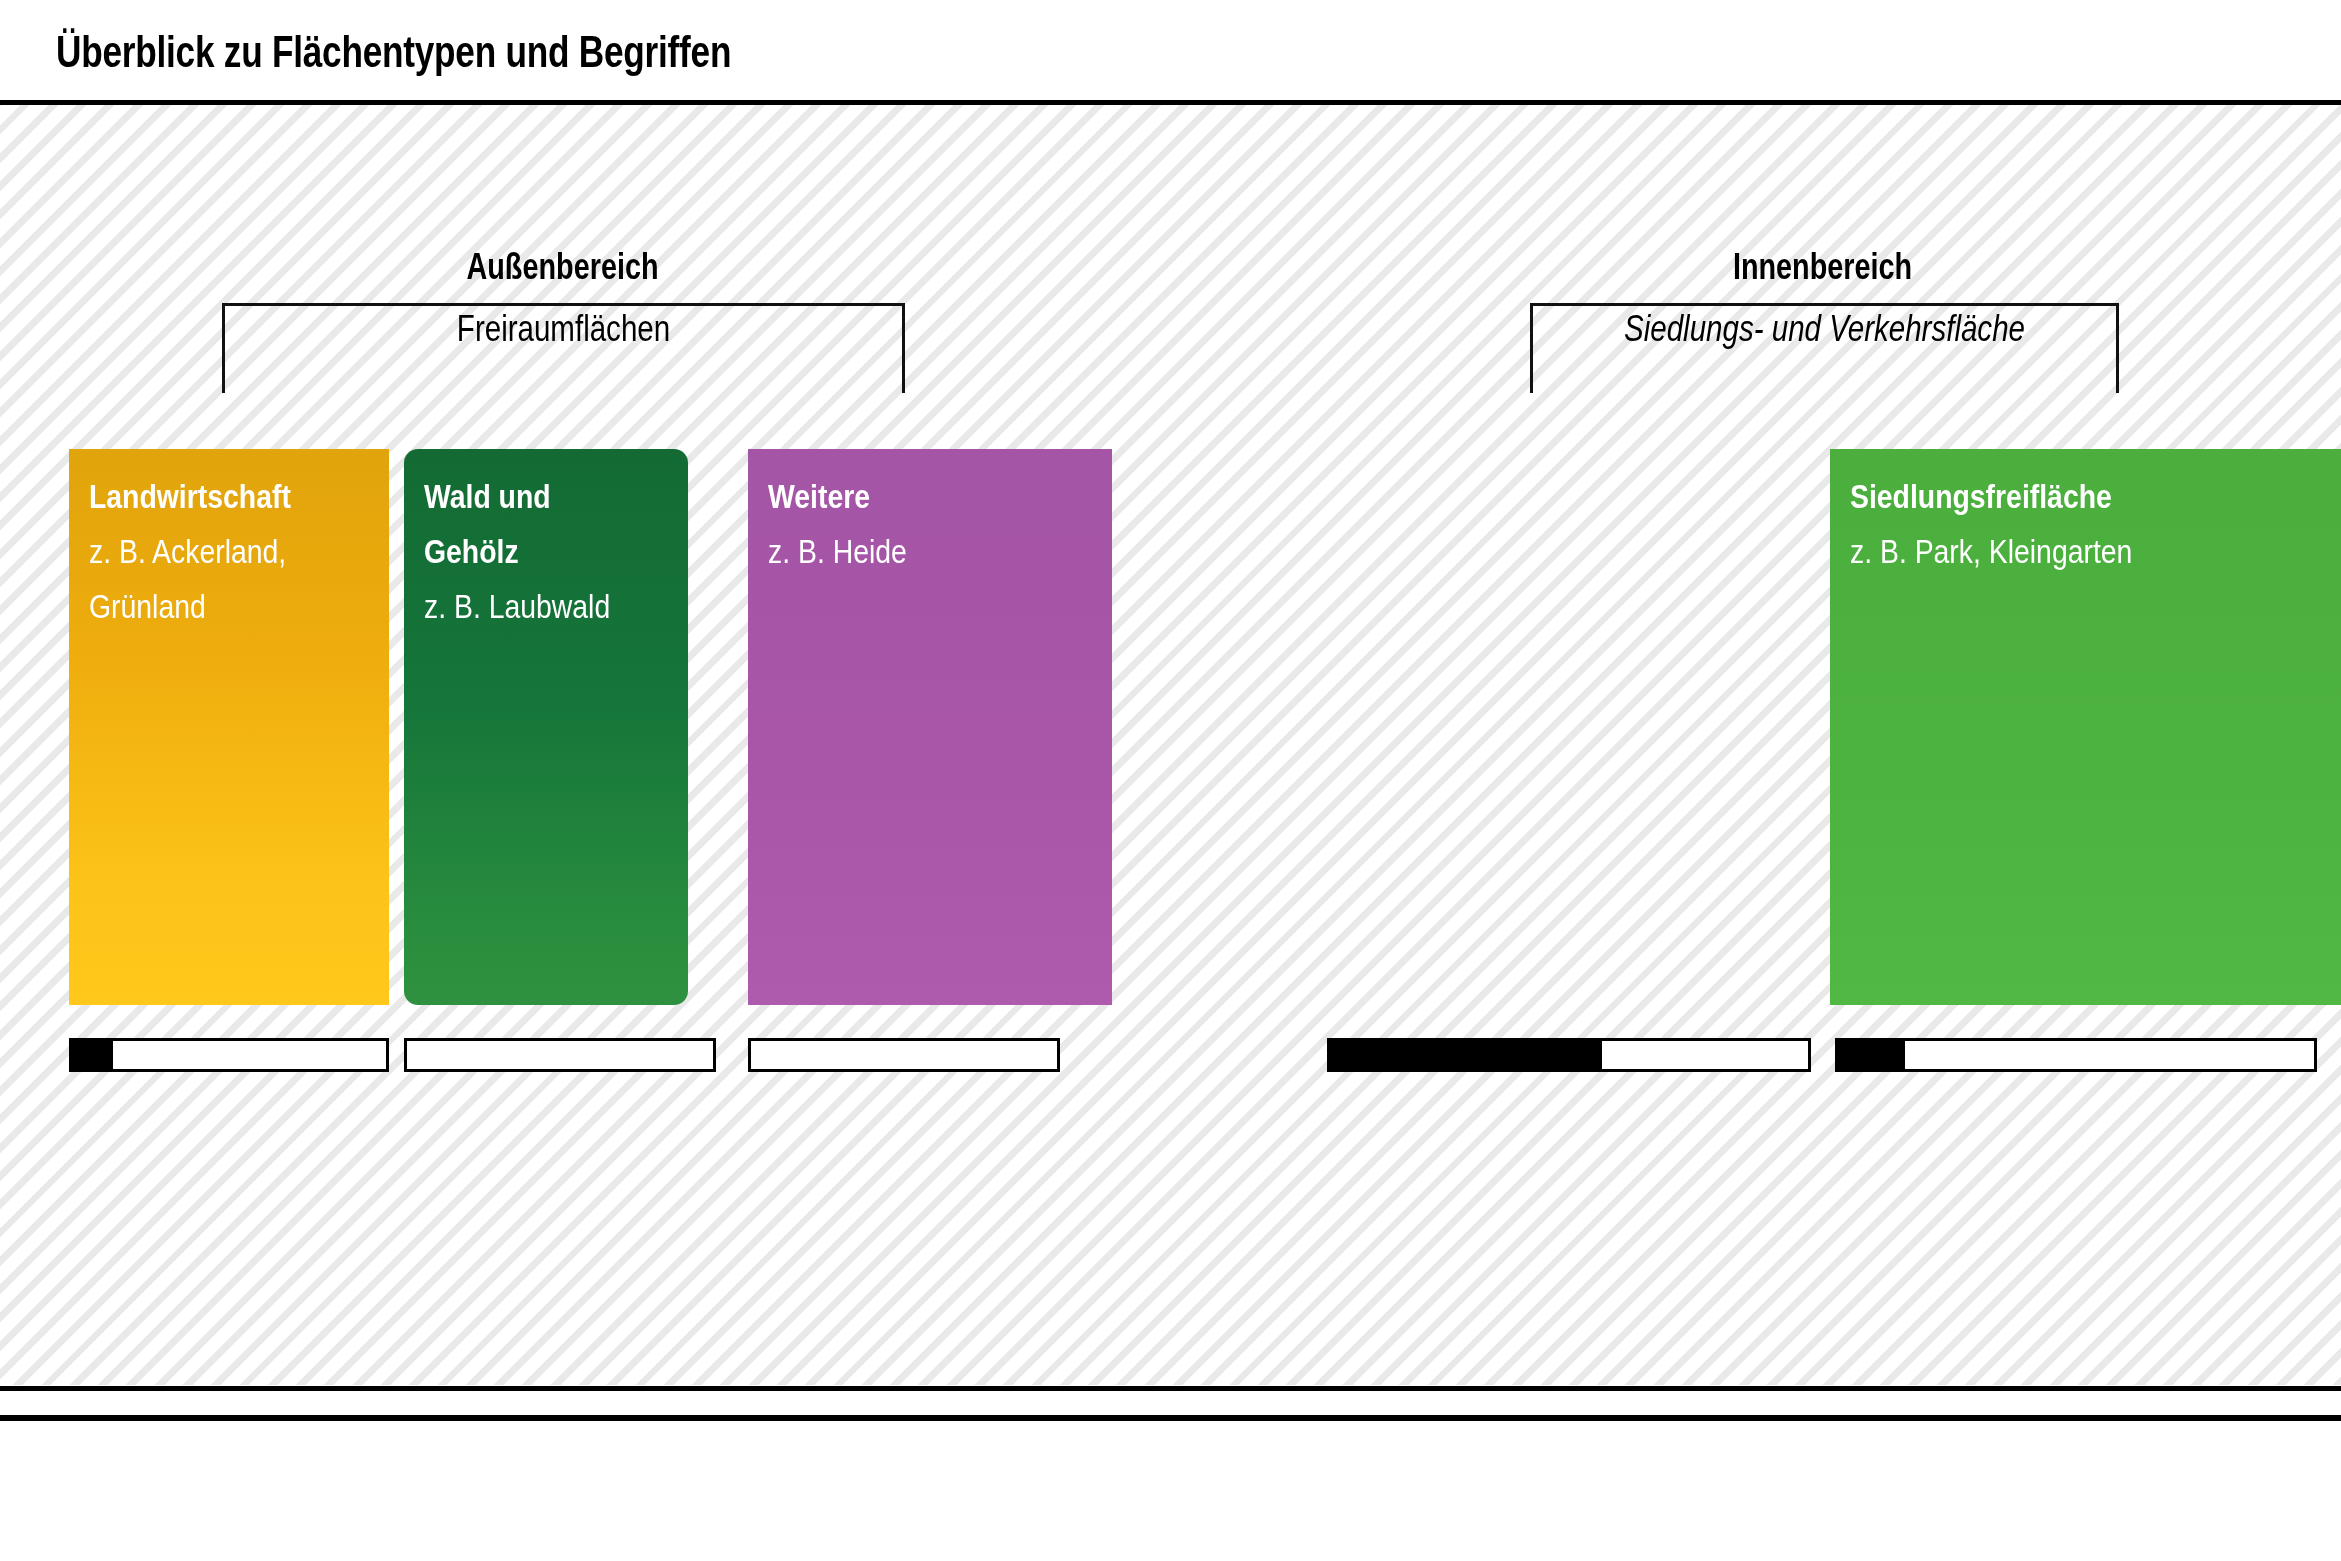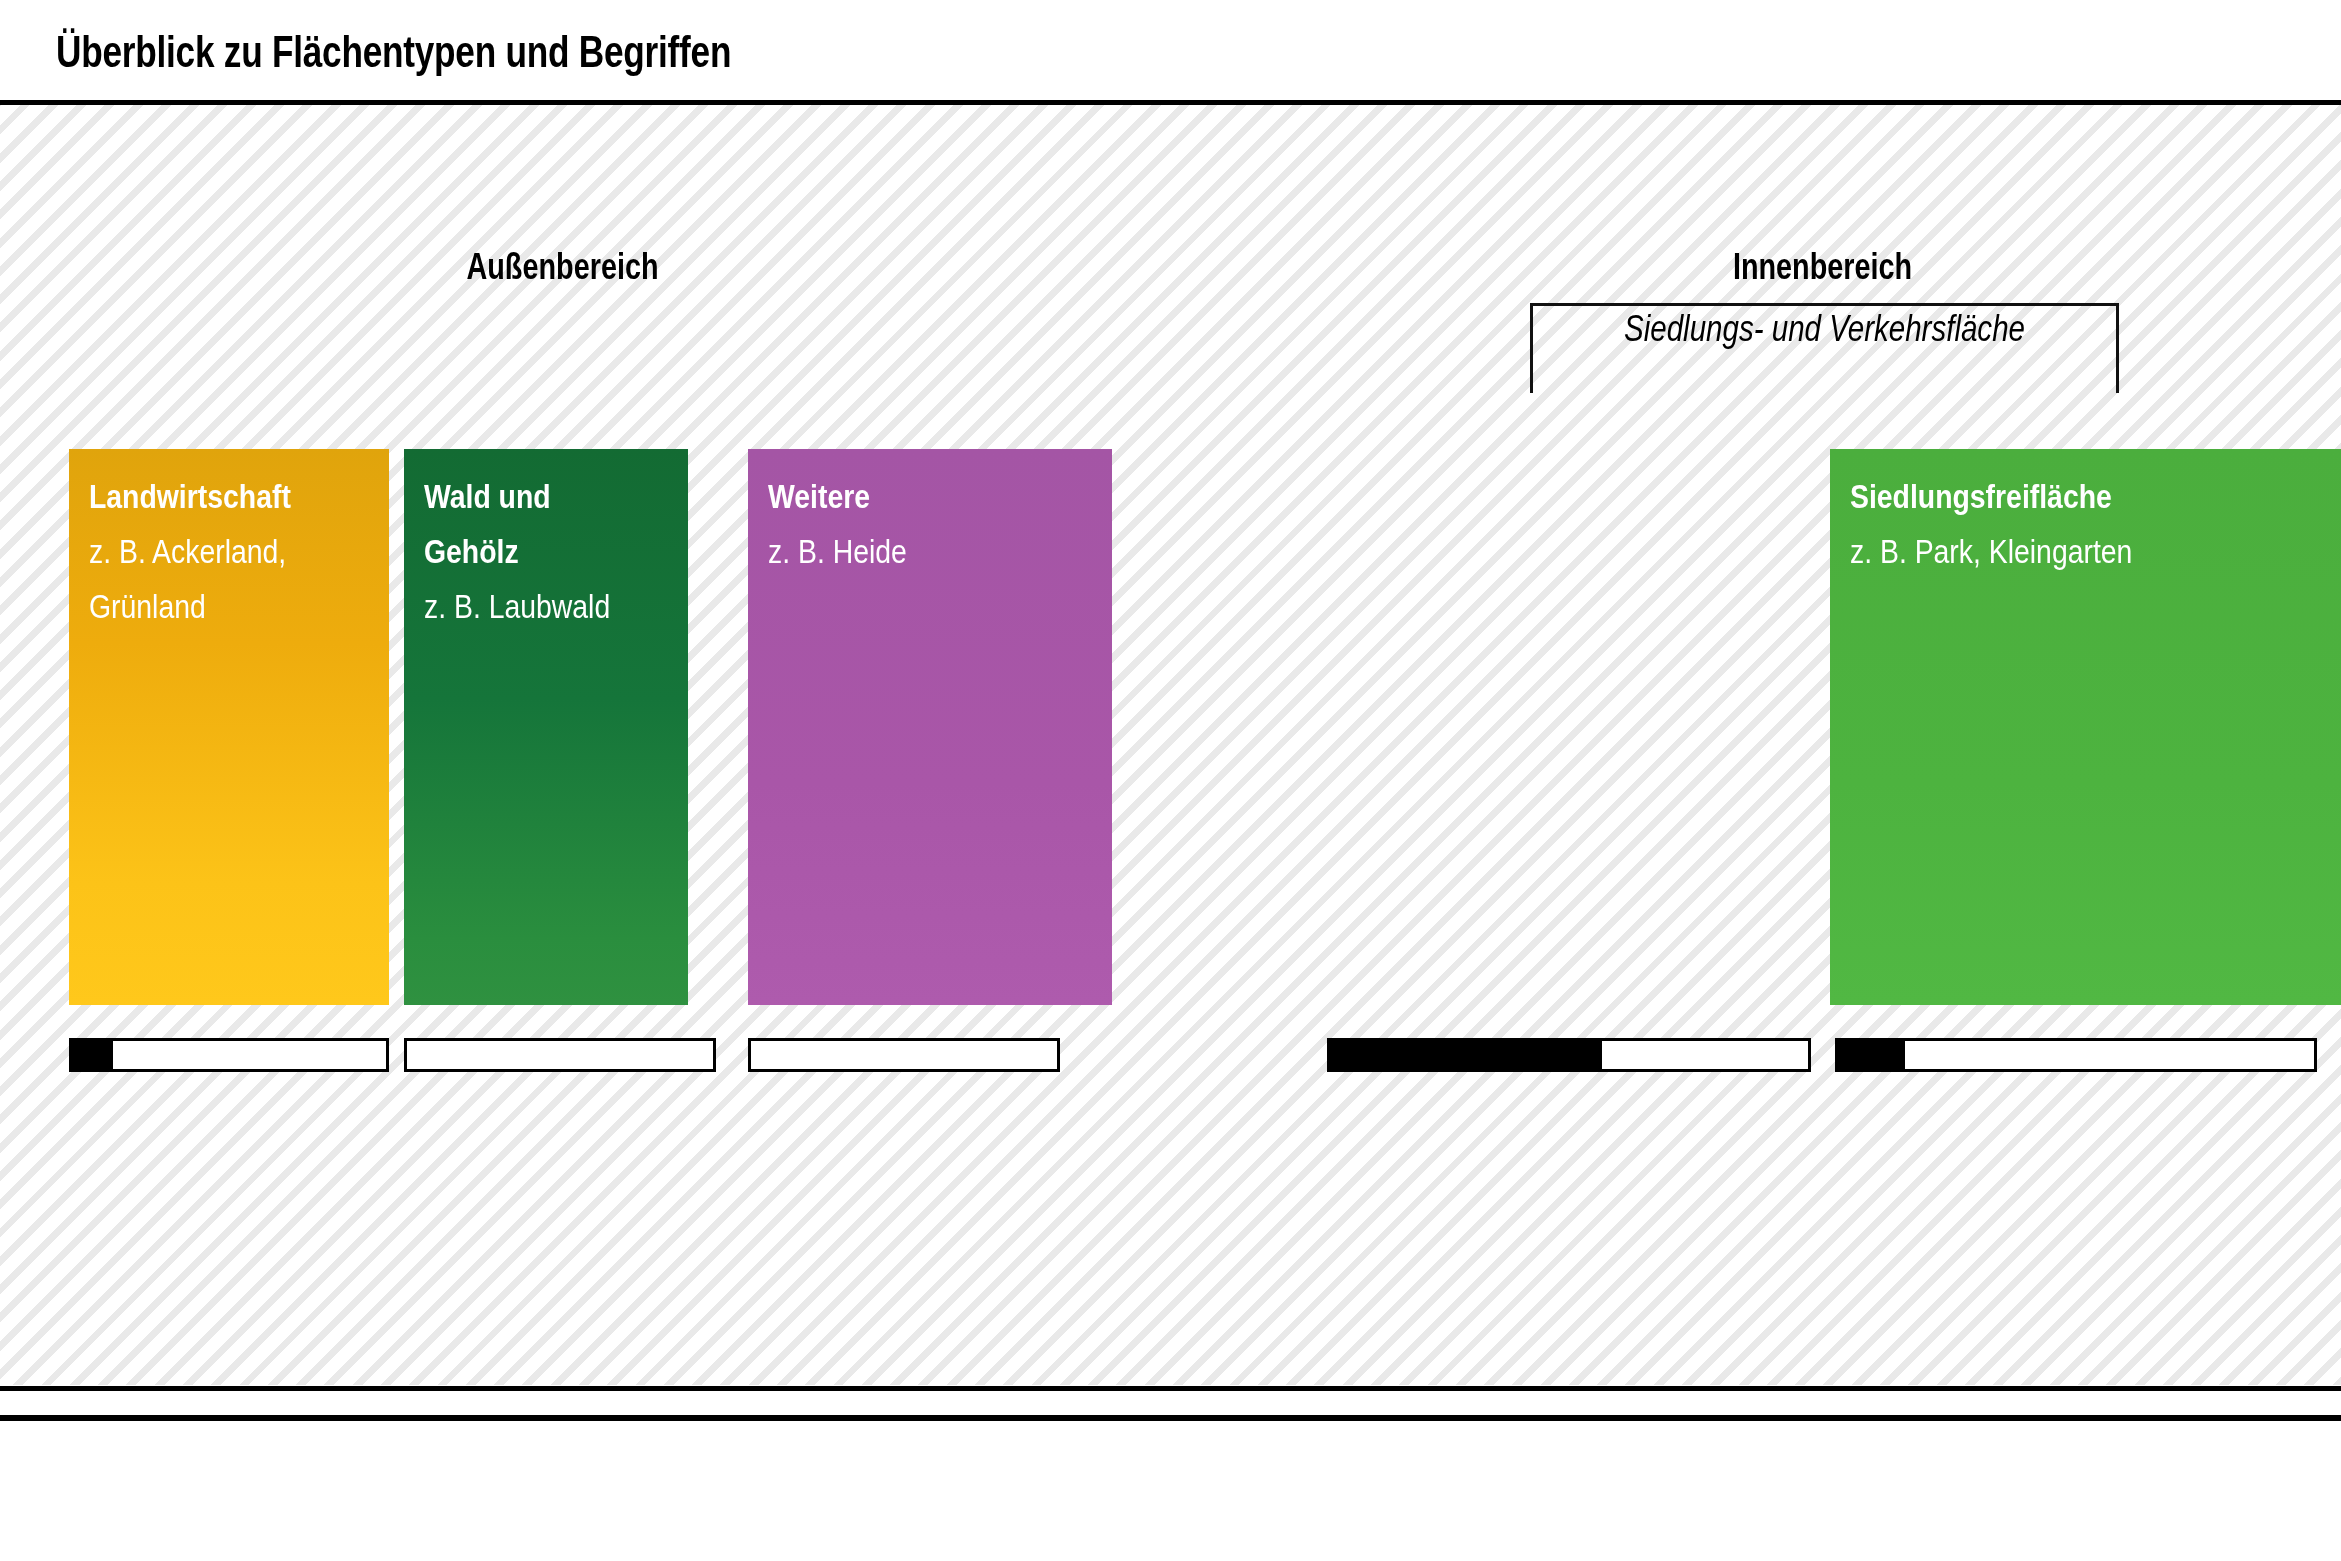--- a/index.html
+++ b/index.html
@@ -87,21 +87,21 @@
     font-family:"Liberation Sans Narrow","Liberation Sans",sans-serif;
     font-weight:normal;font-size:33px;line-height:55px;
     color:#fff;margin:0;
     transform:scaleX(0.86);transform-origin:left top;
     white-space:pre-line;
   }
 
   #card-landwirtschaft{left:69px;width:320px;
     background:linear-gradient(180deg,#e0a40c 0%,#eeac0d 35%,#fcc318 78%,#ffc81b 100%);}
   #card-wald{left:404px;width:284px;
-    background:linear-gradient(180deg,#136b33 0%,#15753a 45%,#2a8e3e 88%,#2f9140 100%);}
+    background:linear-gradient(180deg,#136b33 0%,#15753a 45%,#2a8e3e 88%,#2f9140 100%);border-radius:14px;}
   #card-weitere{left:748px;width:364px;
     background:linear-gradient(180deg,#a455a5 0%,#a956a8 60%,#ae5bad 100%);}
   #card-baulich{left:1327px;width:484px;
     background:linear-gradient(180deg,#3c3c3c 0%,#4a4a4a 30%,#7d7d7d 70%,#9c9c9c 100%);}
   #card-siedlungsfrei{left:1830px;width:580px;
     background:linear-gradient(180deg,#4bae3d 0%,#4db33f 60%,#51b843 100%);}
 
   
   .seal-bar{
     position:absolute;top:933px;height:34px;
@@ -141,20 +141,23 @@
 <div id="title-bar">
   <div id="page-title">Überblick zu Flächentypen und Begriffen</div>
 </div>
 <div class="rule" id="rule-top"></div>
 
 <div id="canvas">
 
   <div class="area-heading" id="heading-aussen">Außenbereich</div>
   <div class="area-heading" id="heading-innen">Innenbereich</div>
 
+  <div class="bracket" id="bracket-left">
+    <div class="bracket-label">Freiraumflächen</div>
+  </div>
   <div class="bracket" id="bracket-right">
     <div class="bracket-label">Siedlungs- und Verkehrsfläche</div>
   </div>
 
   <div class="card" id="card-landwirtschaft">
     <div class="card-title">Landwirtschaft</div>
     <div class="card-example">z. B. Ackerland,
 Grünland</div>
   </div>
 

